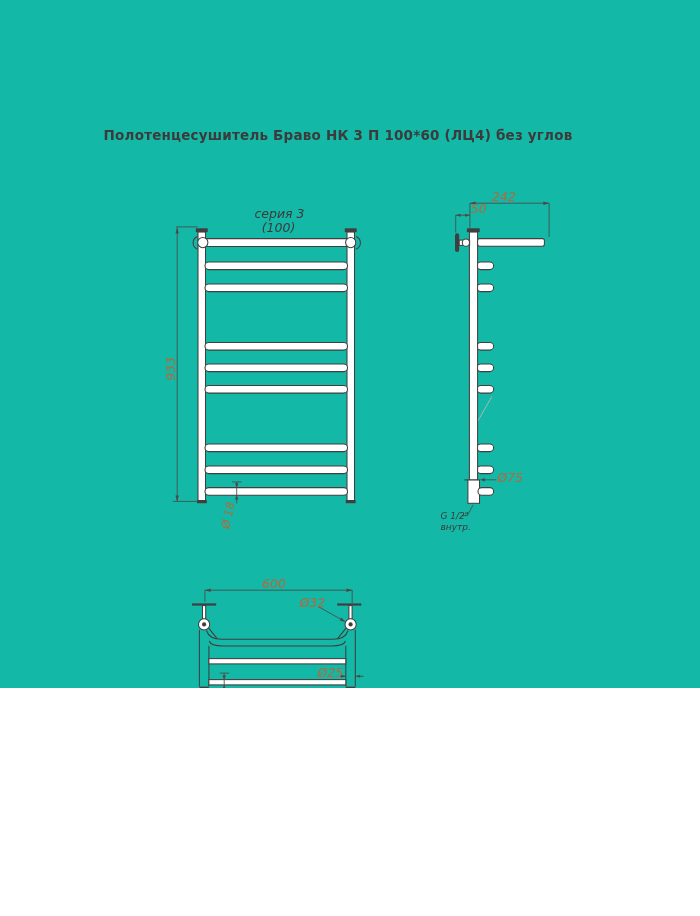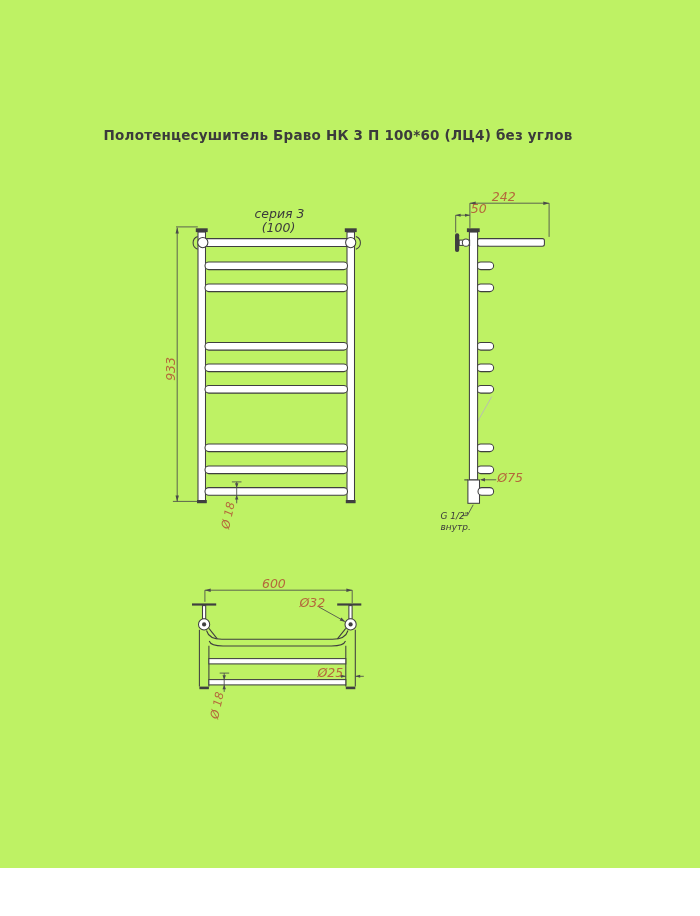--- a/index.html
+++ b/index.html
@@ -1,21 +1,21 @@
 <!DOCTYPE html>
 <html style="--line: #3f3f3f; --dim: #b4683b; --dark: #3b3b3b;"><head>
 <meta charset="utf-8">
 <style>
   :root{
     --line:#3f3f3f;
     --dim:#b4683b;
     --dark:#3b3b3b;
   }
   html,body{margin:0;padding:0;background:#fff;}
-  .page{position:relative;width:700px;height:868px;background:#bef264;overflow:hidden;
+  .page{position:relative;width:700px;height:688px;background:#14b8a6;overflow:hidden;
         font-family:"DejaVu Sans",sans-serif;}
   .title{position:absolute;left:0;top:127px;width:700px;text-align:center;
          transform:translateX(-12px);
          font-family:"DejaVu Sans",sans-serif;font-size:13.5px;font-weight:600;
          color:var(--dark);letter-spacing:.2px;}
   svg{position:absolute;left:0;top:0;}
   
   .ln{stroke:var(--line);stroke-width:1.05;fill:none;}
   .lnf{stroke:var(--line);stroke-width:1.05;fill:#ffffff;}
   .solid{fill:var(--line);stroke:none;}

